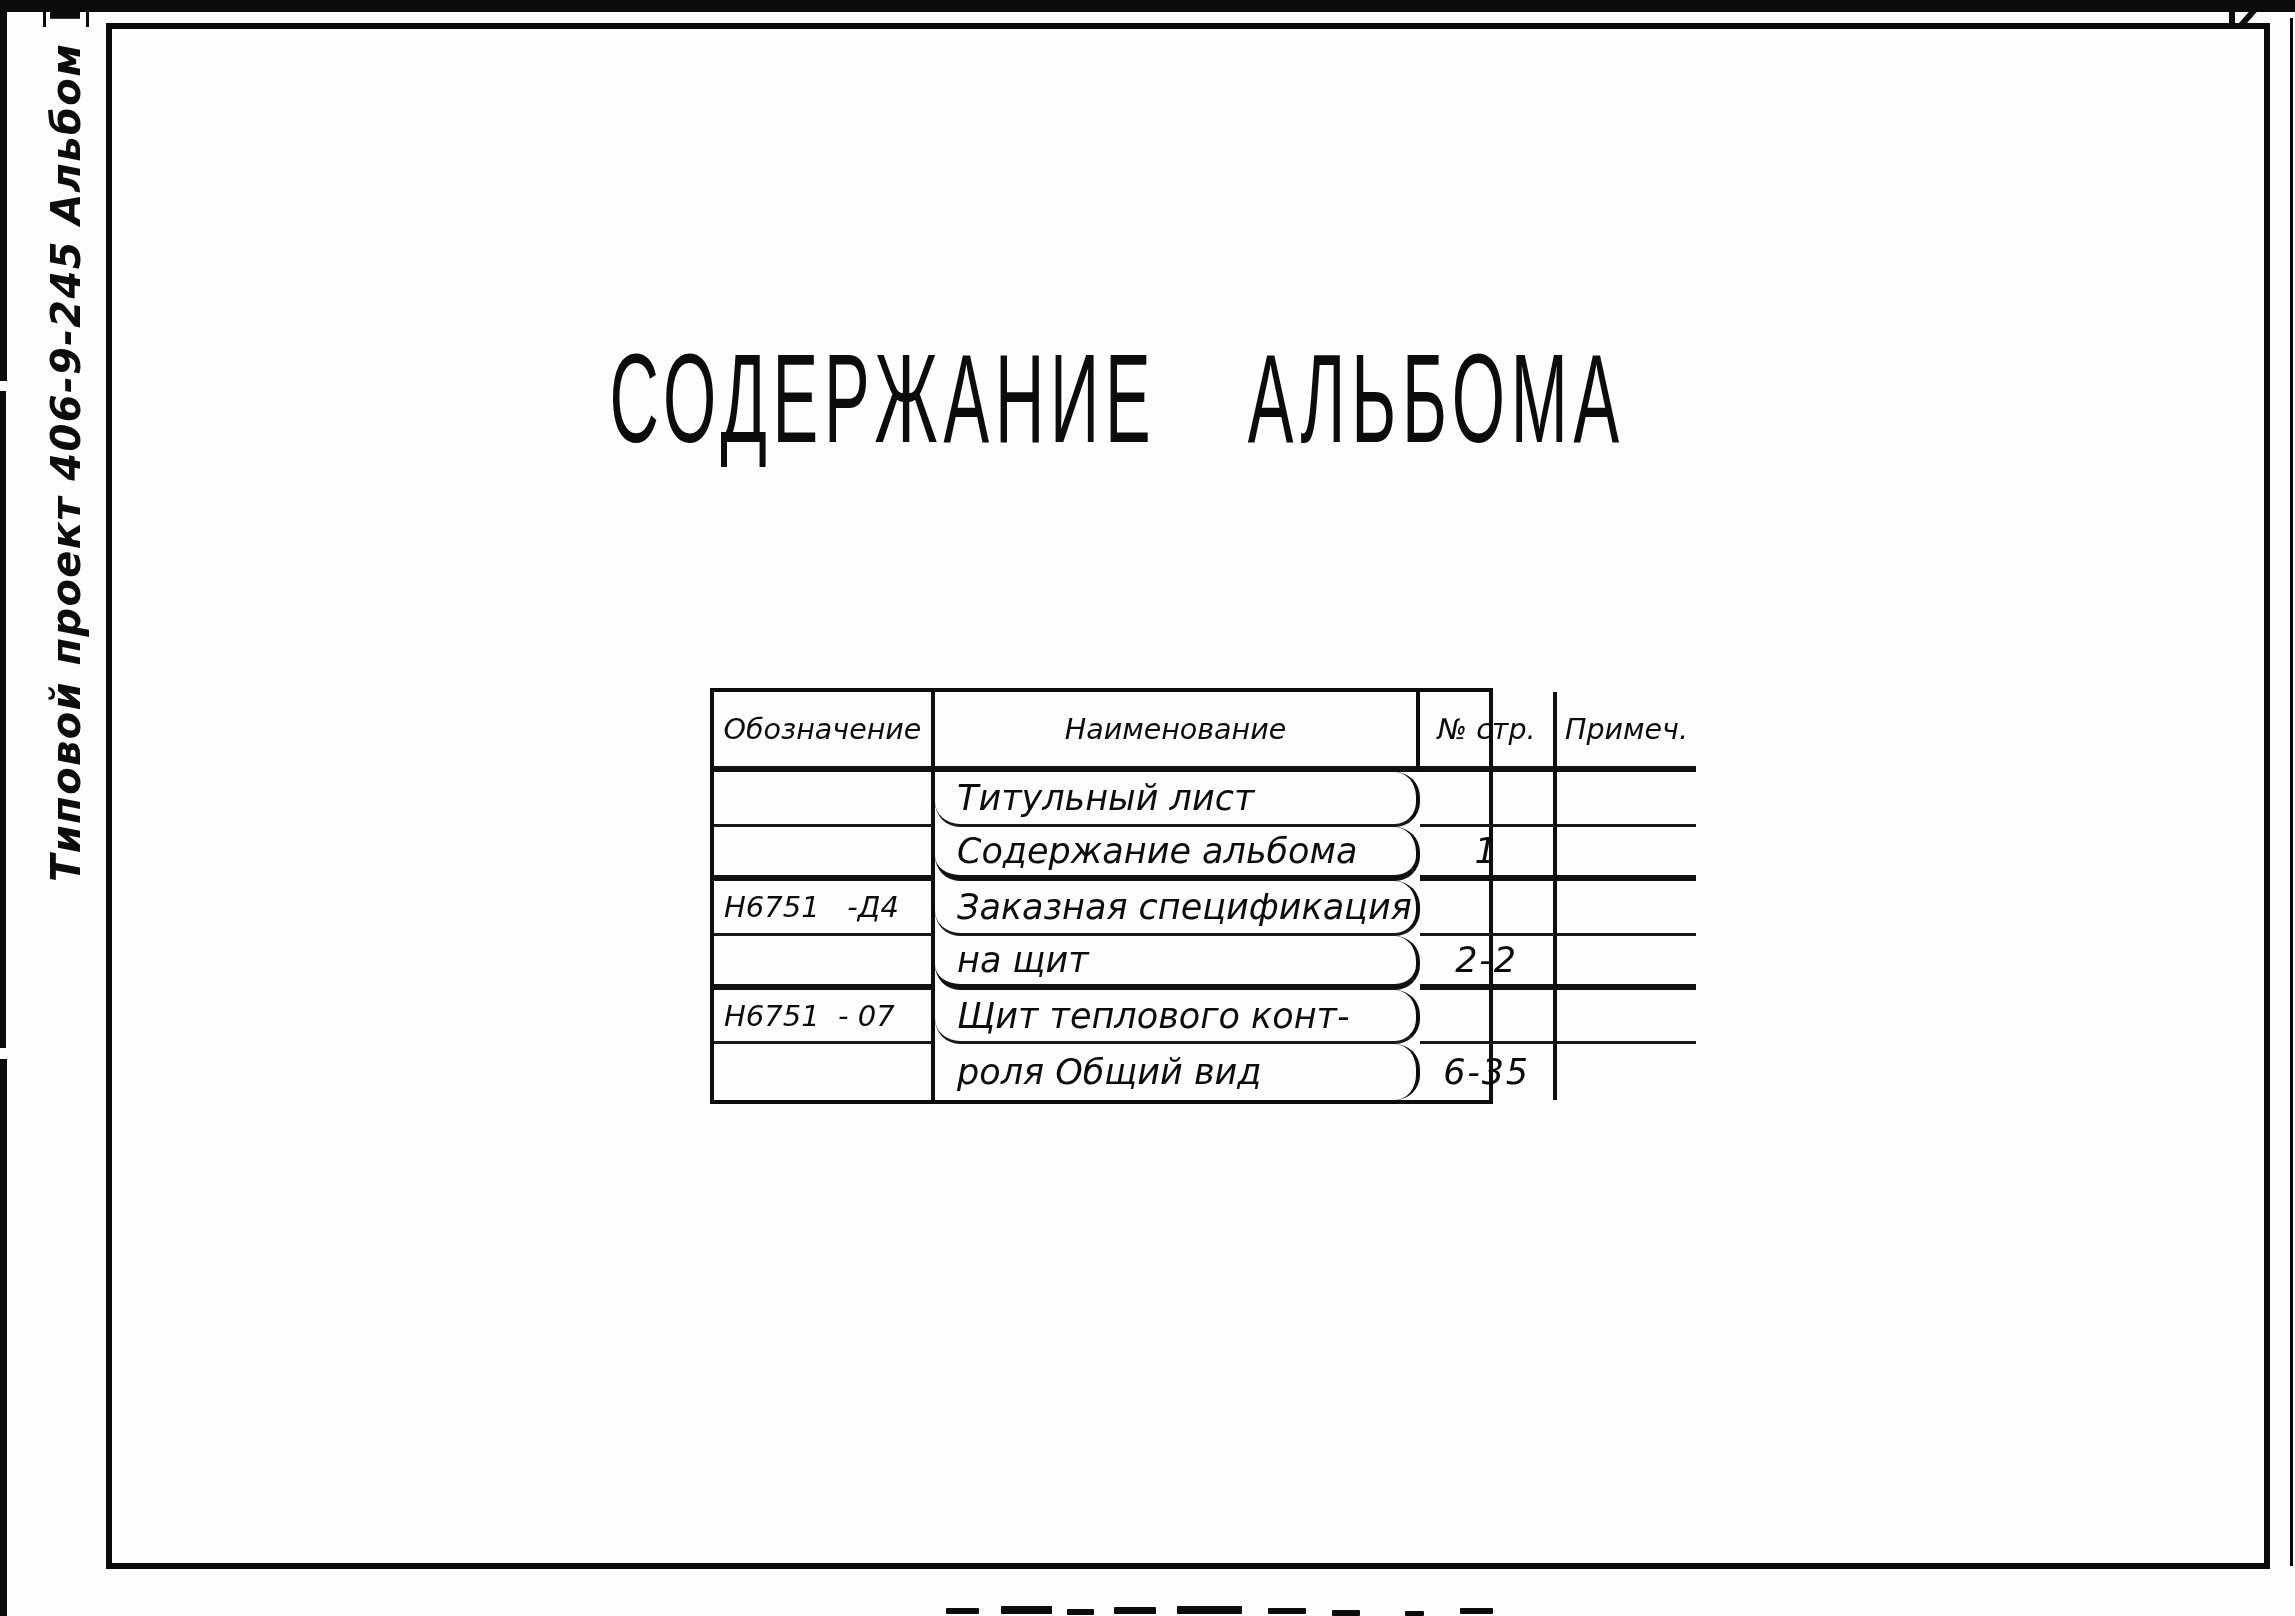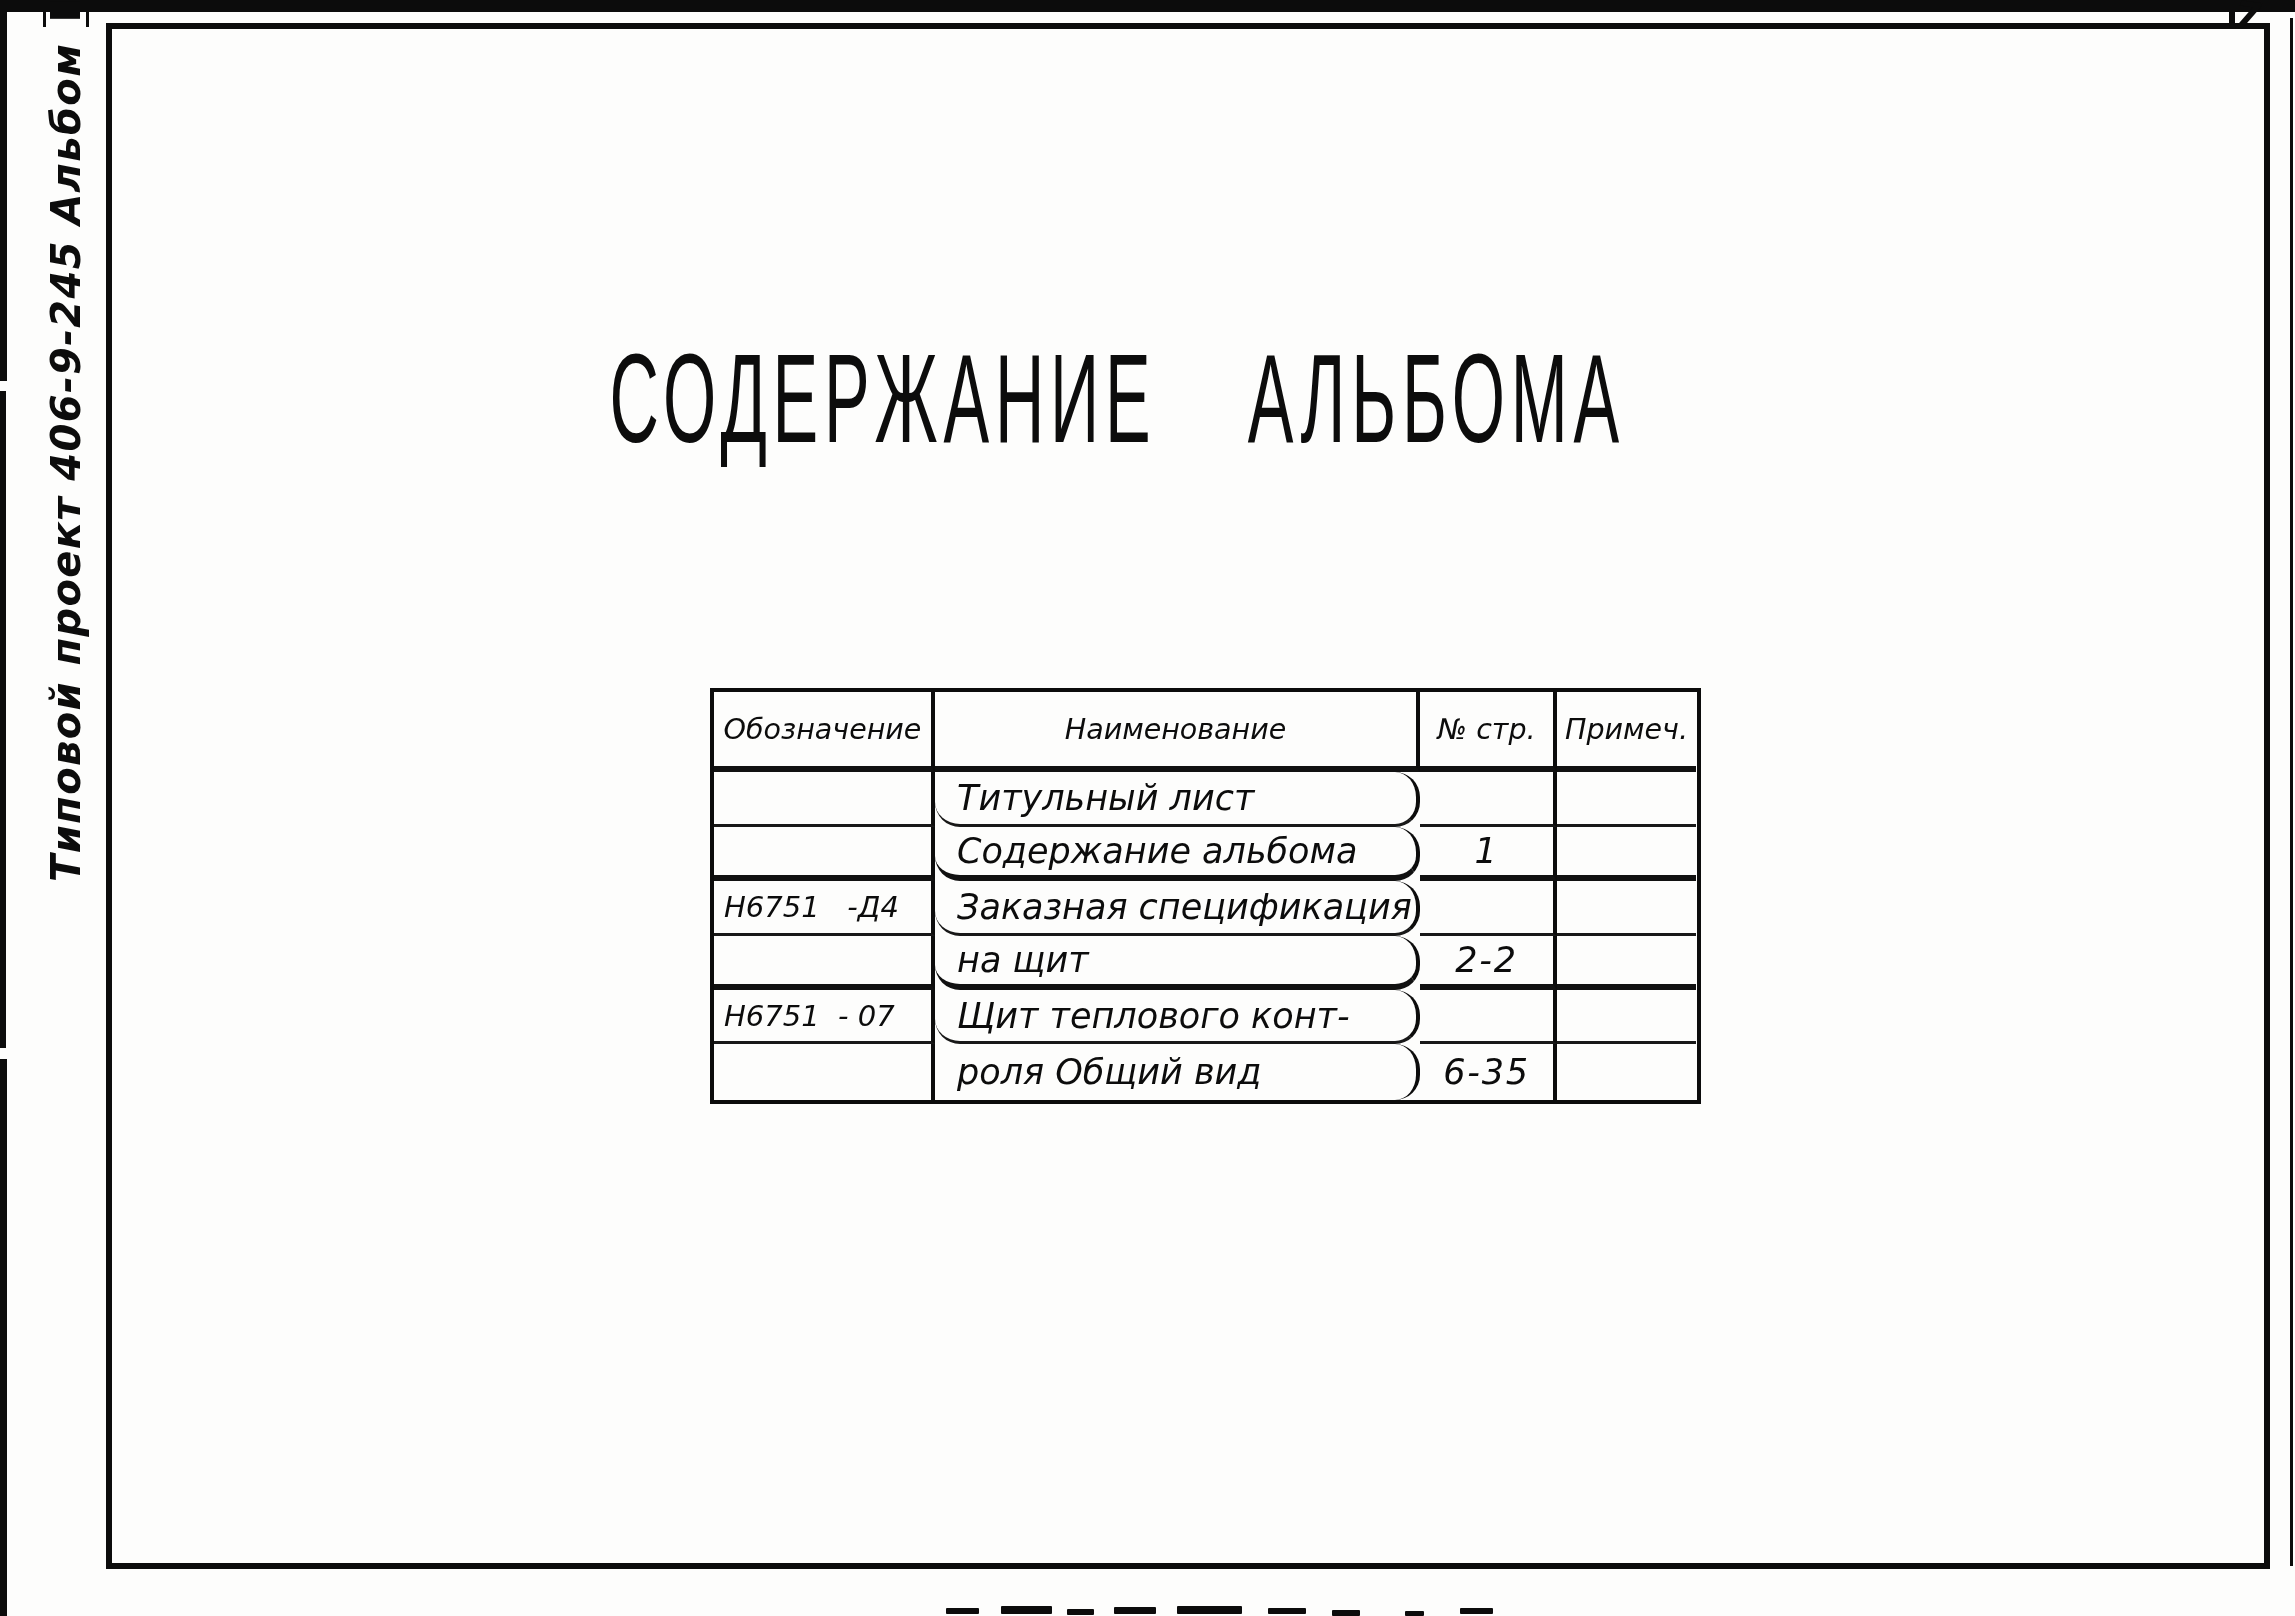--- a/index.html
+++ b/index.html
@@ -69,21 +69,21 @@
     letter-spacing: 6.4px;
     word-spacing: 74px;
     white-space: nowrap;
     transform: scaleY(1.66) scaleX(0.9);
     transform-origin: center center;
   }
 
   
   .contents-table {
     position: absolute; left: 710px; top: 688px;
-    width: 991px; height: 416px;
+    width: 783px; height: 416px;
     border: 4.6px solid #0c0c0c;
     box-sizing: border-box;
     display: grid;
     grid-template-columns: 221px 485px 137px 139px;
     grid-template-rows: 80px 55px 54px 55px 54px 54px 56px;
   }
   .cell {
     display: flex; align-items: center;
     font-style: italic;
     overflow: hidden;

